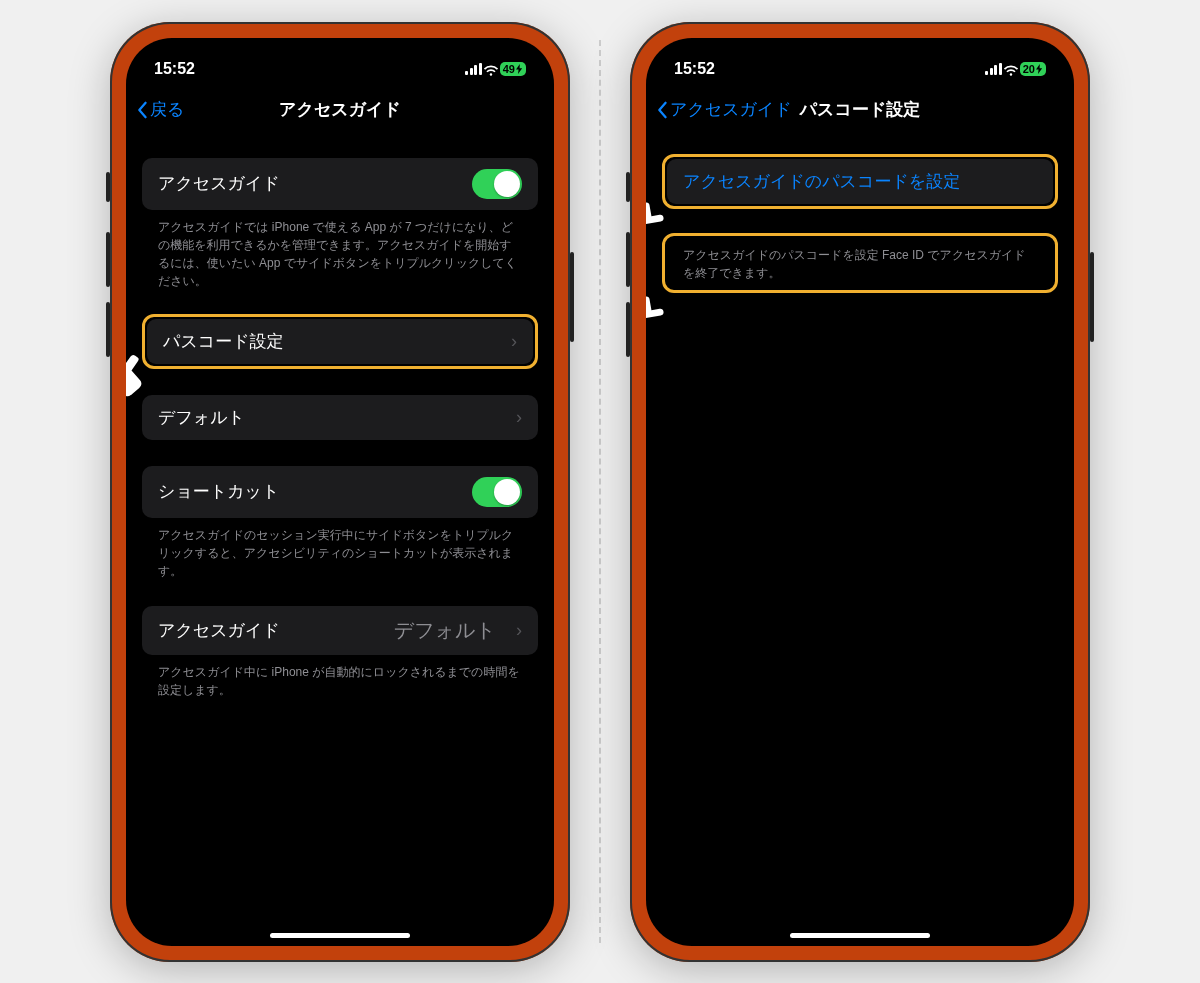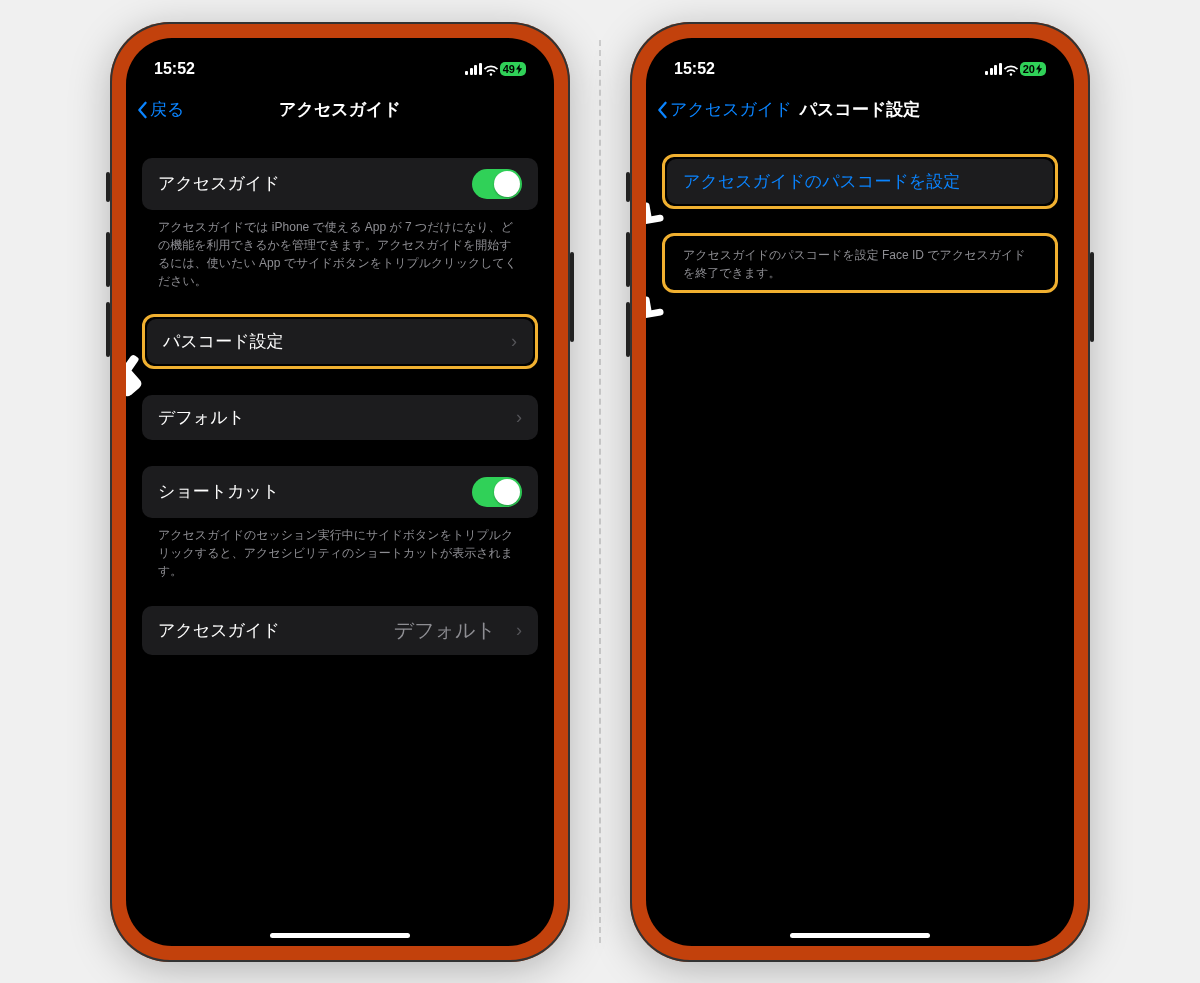--- a/index.html
+++ b/index.html
@@ -223,20 +223,21 @@
         </div>
         <div class="footer">アクセスガイドのセッション実行中にサイドボタンをトリプルクリックすると、アクセシビリティのショートカットが表示されます。</div>
       </div>
 
       <div class="group">
         <div class="cell">
           <span class="cell-label">アクセスガイド</span>
           <span class="cell-value">デフォルト</span>
           <span class="chevron-right">›</span>
         </div>
+        <div class="footer">アクセスガイド中に iPhone が自動的にロックされるまでの時間を設定します。</div>
       </div>
     </div>
 
     <div class="home-indicator"></div>
   </div>
 </div>
 
 <div class="phone">
   <span class="side-btn l1"></span>
     <span class="side-btn l2"></span>

